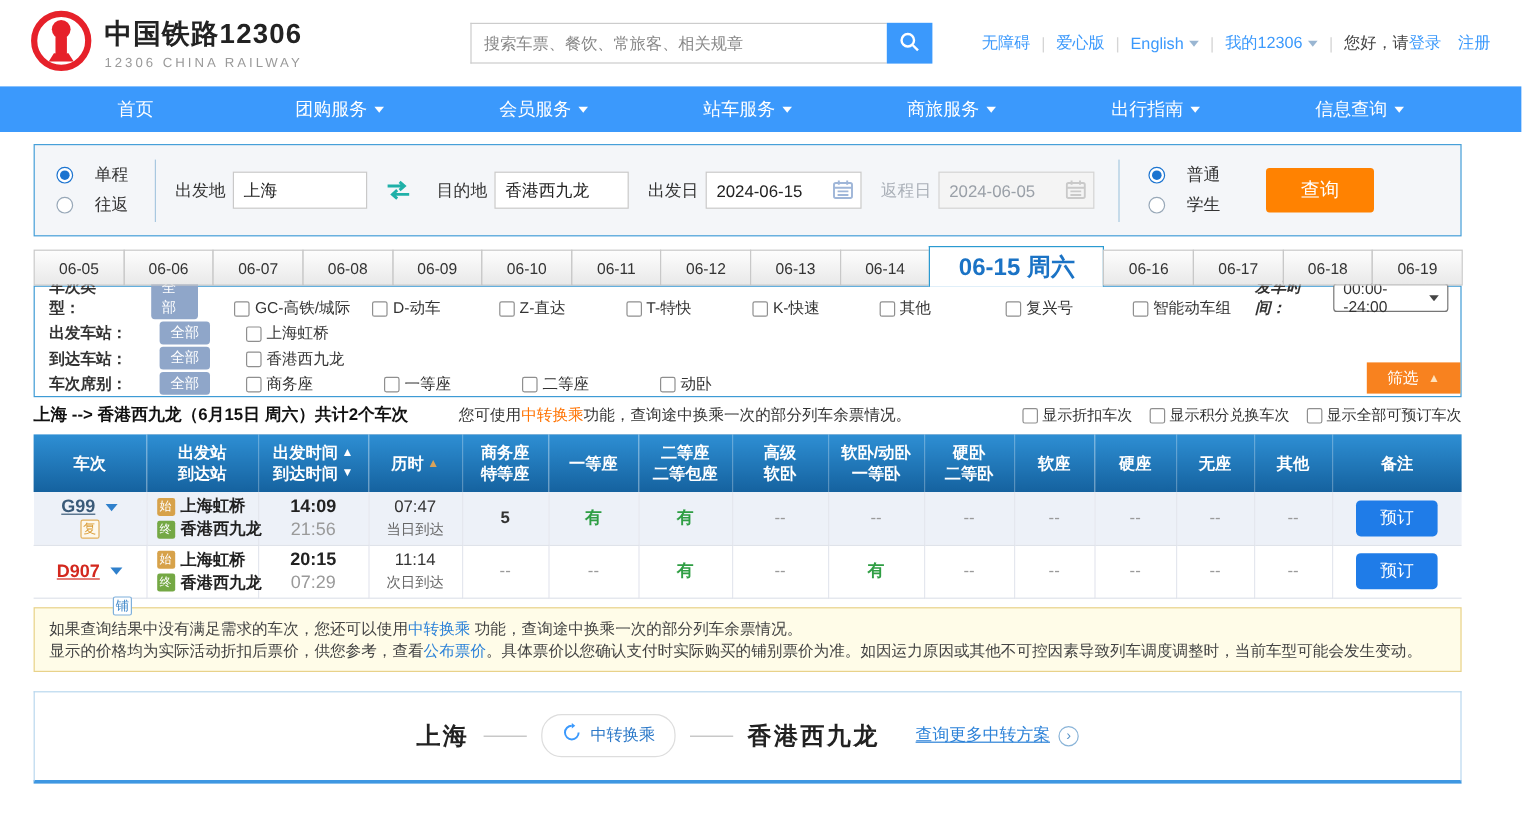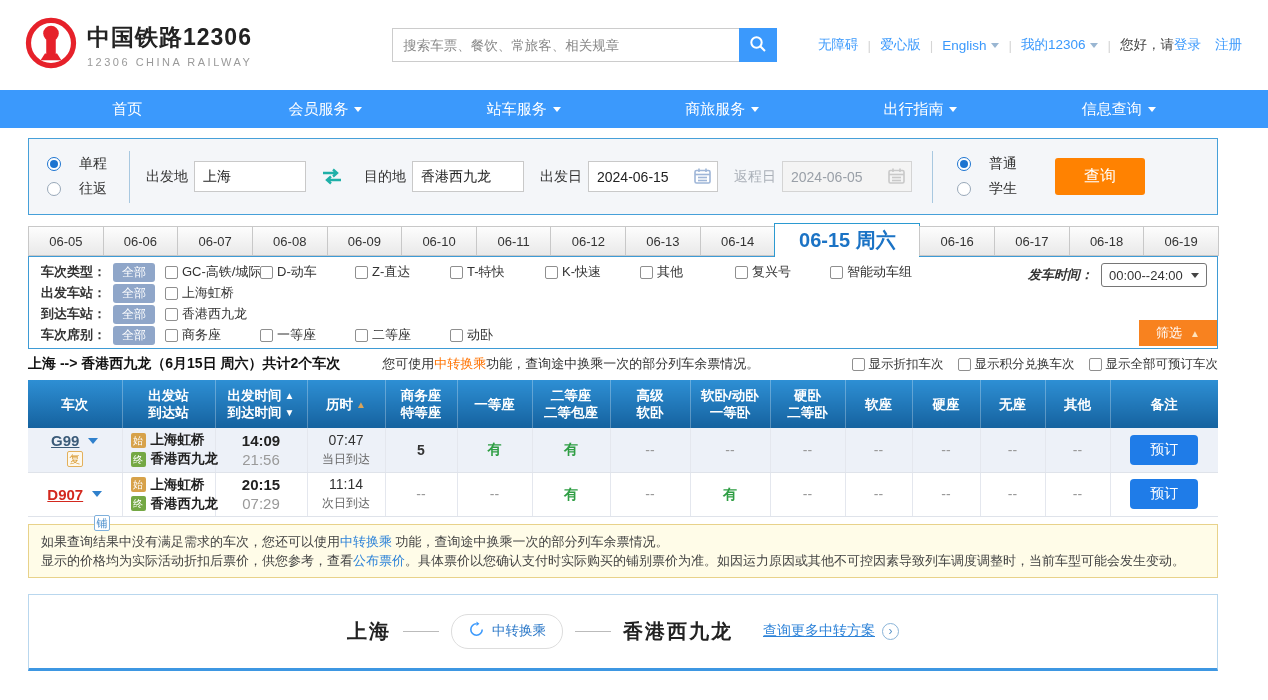--- a/index.html
+++ b/index.html
@@ -1,21 +1,21 @@
 <!DOCTYPE html>
 <html><head>
 <meta charset="utf-8">
 <style>
   * { margin:0; padding:0; box-sizing:border-box; }
   html,body { width:1268px; height:700px; overflow:hidden; background:#fff;
               font-family:"Liberation Sans","DejaVu Sans",sans-serif; }
   .content { width:1190px; margin-left:28px; }
 
   
-  .top-header { height:90px; display:flex; align-items:center; padding:0 26px 0 25px; background:#fff; }
+  .top-header { height:72px; display:flex; align-items:center; padding:0 26px 0 25px; background:#fff; }
   .logo-wrap { display:flex; align-items:center; gap:10px; }
   .logo-text .cn { font-size:23px; font-weight:bold; color:#222; letter-spacing:1px; }
   .logo-text .en { font-size:11px; color:#9a9a9a; letter-spacing:2.5px; margin-top:3px; }
   .search-wrap { display:flex; margin-left:140px; }
   .search-input { width:347px; height:34px; border:1px solid #ccc; border-right:none; padding:0 10px; font-size:13.5px; color:#333; outline:none; }
   .search-input::placeholder { color:#888; }
   .search-btn { width:38px; height:34px; background:#3b99fc; border:none; display:flex; align-items:center; justify-content:center; cursor:pointer; }
   .top-links { margin-left:auto; display:flex; align-items:center; font-size:13.5px; color:#444; white-space:nowrap; }
   .top-links .lnk { color:#3b99fc; text-decoration:none; cursor:pointer; }
   .top-links .sep { color:#d5d5d5; margin:0 9px; }
@@ -48,21 +48,21 @@
   .type-radios { display:flex; flex-direction:column; gap:7px; padding:0 26px 0 24px; }
   .query-btn { width:90px; height:37px; background:#ff8201; color:#fff; font-size:16px; border:none; border-radius:3px; cursor:pointer; margin-left:12px; }
 
   
   .date-tabs { margin-top:8px; display:flex; align-items:flex-end; position:relative; z-index:2; }
   .dtab { flex:1; height:30px; display:flex; align-items:center; justify-content:center; font-size:13px; color:#333; background:linear-gradient(#fdfdfd,#e9e9e9); border:1px solid #c8c8c8; margin-right:-1px; cursor:pointer; }
   .dtab.sel { flex:0 0 146px; height:34px; background:#fff; border:1px solid #2b9ad1; border-bottom:none; color:#1b73c5; font-weight:bold; font-size:20px; margin-bottom:-1px; }
 
   
   .filter-panel { position:relative; height:93px; border:1px solid #3e9bd5; background:#fff; padding:6px 10px 0 12px; }
-  .f-row { display:flex; align-items:flex-start; height:21px; font-size:13px; color:#333; }
+  .f-row { display:flex; align-items:flex-end; height:21px; font-size:13px; color:#333;gap:20px; }
   .f-label { font-weight:bold; width:72px; }
   .all-badge { background:#8fa6c9; color:#fff; font-size:12px; border-radius:3px; padding:1px 9px; margin-right:10px; cursor:pointer; }
   .f-opt { display:inline-flex; align-items:center; gap:4px; width:95px; white-space:nowrap; cursor:pointer; }
   .f-opt.wide { width:auto; }
   .cb { width:13px; height:13px; border:1px solid #8f8f8f; border-radius:2px; background:#fff; flex:0 0 13px; display:inline-block; }
   .time-filter { margin-left:auto; display:flex; align-items:center; gap:8px; }
   .time-filter .f-label { width:auto;font-style:italic; }
   .select { display:inline-flex; align-items:center; justify-content:space-between; width:106px; height:24px; border:1px solid #767676; border-radius:3px; padding:0 7px; font-size:13px; color:#333; background:#fff; cursor:pointer; }
   .caret-dark { width:0; height:0; border-left:4px solid transparent; border-right:4px solid transparent; border-top:5px solid #444; }
   .sift-btn { position:absolute; right:0; bottom:2px; width:78px; height:26px; background:#f8821f; color:#fff; font-size:13px; border:none; display:flex; align-items:center; justify-content:center; gap:8px; cursor:pointer; }
@@ -170,20 +170,24 @@
     <span class="lnk reg">注册</span>
   </div>
 </div>
 
 <div class="nav">
   <div class="nav-inner">
     <div class="nav-item">
         <span>首页</span>
       </div>
     <div class="nav-item">
+        <span>团购服务</span>
+        <span class="caret-white"></span>
+      </div>
+    <div class="nav-item">
         <span>会员服务</span>
         <span class="caret-white"></span>
       </div>
     <div class="nav-item">
         <span>站车服务</span>
         <span class="caret-white"></span>
       </div>
     <div class="nav-item">
         <span>商旅服务</span>
         <span class="caret-white"></span>

